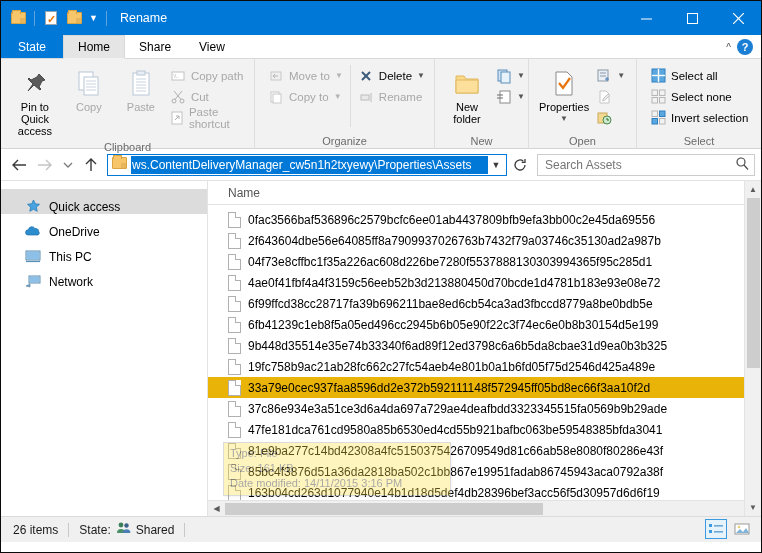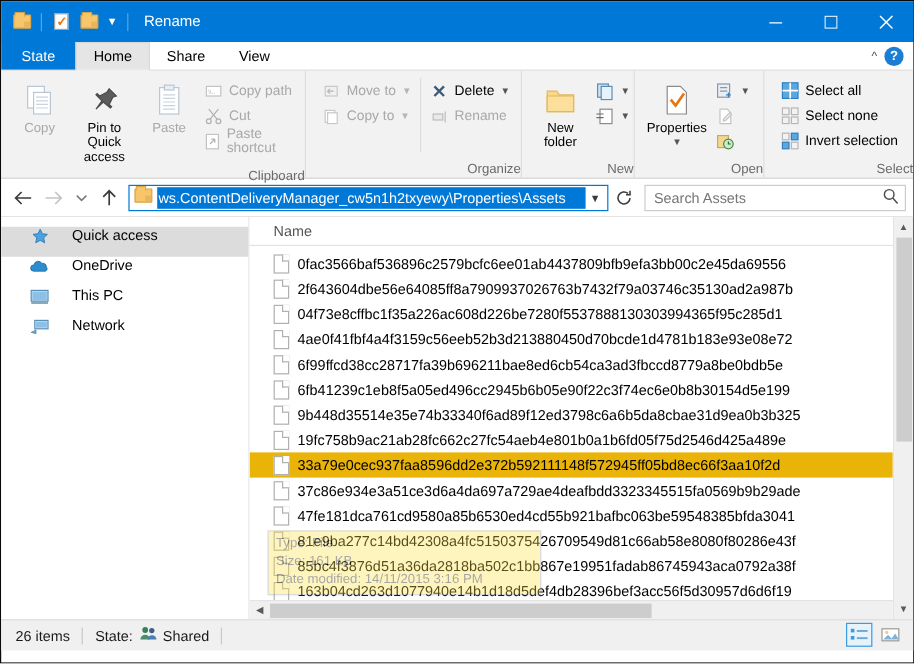--- a/index.html
+++ b/index.html
@@ -36,21 +36,21 @@
   .tab.file { background:#0078d7; color:#fff; padding:0 17px; }
   .tab.active { background:#e5e5e5; border:1px solid #d9d9d9; border-bottom:1px solid #f2f2f2; margin-bottom:-1px; }
   .tab-right { position:absolute; right:4px; top:0; height:24px; display:flex; align-items:center; gap:6px; padding-right:4px;}
   .chev-up { color:#4a4a4a; font-size:10px; }
   .help-ico { width:16px; height:16px; border-radius:50%; background:#1a7fd4; color:#fff; font-size:11px; font-weight:bold; display:flex; align-items:center; justify-content:center; }
 
   
   .ribbon { height:90px; background:#f2f2f2; border-bottom:1px solid #d4d4d4; display:flex; position:relative; }
   .rgroup { height:90px; position:relative; display:flex; flex-direction:column; justify-content:flex-start; border-right:1px solid #dedede; }
   .rgroup .gbody { flex:1; display:flex; align-items:flex-start; padding:4px 6px 0 6px; }
-  .glabel { height:16px; text-align:right; font-size:11px; color:#6b6b6b; line-height:16px; }
+  .glabel { height:16px; text-align:center; font-size:11px; color:#6b6b6b; line-height:16px; }
   .bigbtn { width:auto; min-width:52px; padding:2px 4px; display:flex; flex-direction:column; align-items:center; text-align:center; font-size:11px; color:#000; line-height:12px; }
   .bigbtn.dim { color:#a8a8a8; }
   .bigicon { height:34px; display:flex; align-items:flex-end; justify-content:center; margin-bottom:2px; }
   .smallcol { display:flex; flex-direction:column; justify-content:flex-start; padding-top:2px; }
   .smallbtn { display:flex; align-items:center; gap:5px; height:21px; font-size:11.5px; color:#000; padding:0 3px; }
   .smallbtn.dim { color:#a8a8a8; }
   .smallbtn .si { width:16px; height:16px; display:flex; align-items:center; justify-content:center; }
   .vsep { width:1px; background:#dedede; height:62px; align-self:flex-start; margin:2px 4px 0 4px; }
   .caret { font-size:8px; color:#555; }
   .caret.dim { color:#b5b5b5; }
@@ -65,21 +65,21 @@
   .addrtext { flex:1; background:#0078d7; color:#fff; font-size:12px; padding:2px 1px; white-space:nowrap; overflow:hidden; }
   .addr-caret { width:16px; text-align:center; color:#3b3b3b; font-size:9px; }
   .refresh { width:22px; height:22px; display:flex; align-items:center; justify-content:center; color:#3b3b3b; border:1px solid transparent; font-size:13px;}
   .searchbox { width:218px; height:22px; border:1px solid #cccccc; display:flex; align-items:center; padding:0 5px; margin-left:4px; }
   .searchbox input { border:0; outline:0; flex:1; font-family:"Liberation Sans",sans-serif; font-size:12px; color:#777; background:transparent;}
   .mag { color:#4a4a4a; }
 
   
   .main { display:flex; height:335px; }
   .nav { width:207px; background:#fff; border-right:1px solid #e3e3e3; padding-top:8px; position:relative; }
-  .navitem { height:25px; display:flex; align-items:flex-start; gap:19px; padding-left:24px; font-size:12px; color:#000; }
+  .navitem { height:25px; display:flex; align-items:flex-end; gap:8px; padding-left:24px; font-size:12px; color:#000; }
   .navitem.sel { background:#dcdcdc; }
   .navitem .ni { width:16px; height:16px; display:flex; align-items:center; justify-content:center; }
 
   .list { flex:1; background:#fff; position:relative; display:flex; flex-direction:column; }
   .colhdr { height:24px; border-bottom:1px solid #e3e3e3; display:flex; align-items:center; padding-left:20px; font-size:12px; color:#555; }
   .rows { flex:1; position:relative; padding-top:4px; overflow:hidden; }
   .row { height:21px; display:flex; align-items:center; gap:7px; padding-left:20px; font-size:12px; color:#000; white-space:nowrap; }
   .row.sel { background:#eab308; }
   .fileico { width:13px; height:16px; background:#fff; border:1px solid #b0b0b0; position:relative; flex:none; }
   .fileico:after { content:""; position:absolute; right:-1px; top:-1px; width:5px; height:5px; background:#fff; border-left:1px solid #b0b0b0; border-bottom:1px solid #b0b0b0; }
@@ -153,45 +153,45 @@
     <div class="tab-right">
       <div class="chev-up">^</div>
       <div class="help-ico">?</div>
     </div>
   </div>
 
   <div class="ribbon">
 
     <div class="rgroup" style="width:254px">
       <div class="gbody">
+        <div class="bigbtn">
+          <div class="bigicon">
+            <svg width="30" height="30" viewBox="0 0 30 30">
+                <g stroke="#4a4a4a" fill="#5c5c5c">
+                  <path d="M19 5 l6 6 -3 1 -3 6 2 2 -1 1 -6-5 -6 6 5-7 -5-5 1-1 2 2 6-3z"></path>
+                </g>
+              </svg>
+          </div>
+          <span>Pin to Quick</span>
+          <span>access</span>
+        </div>
         <div class="bigbtn dim">
           <div class="bigicon">
             <svg width="30" height="30" viewBox="0 0 30 30">
               <rect x="5" y="3" width="14" height="18" fill="#fff" stroke="#b9c6d4"></rect>
               <rect x="10" y="8" width="14" height="18" fill="#fff" stroke="#b9c6d4"></rect>
               <g stroke="#c8d4e0">
                   <line x1="12" y1="12" x2="22" y2="12"></line>
                   <line x1="12" y1="15" x2="22" y2="15"></line>
                   <line x1="12" y1="18" x2="22" y2="18"></line>
                   <line x1="12" y1="21" x2="22" y2="21"></line>
                 </g>
             </svg>
           </div>
           <span>Copy</span>
-        </div>
-        <div class="bigbtn">
-          <div class="bigicon">
-            <svg width="30" height="30" viewBox="0 0 30 30">
-                <g stroke="#4a4a4a" fill="#5c5c5c">
-                  <path d="M19 5 l6 6 -3 1 -3 6 2 2 -1 1 -6-5 -6 6 5-7 -5-5 1-1 2 2 6-3z"></path>
-                </g>
-              </svg>
-          </div>
-          <span>Pin to Quick</span>
-          <span>access</span>
         </div>
         <div class="bigbtn dim">
           <div class="bigicon">
             <svg width="30" height="30" viewBox="0 0 30 30">
               <rect x="7" y="4" width="16" height="22" fill="#fff" stroke="#b9c6d4"></rect>
               <rect x="11" y="2" width="8" height="4" fill="#e8eef4" stroke="#b9c6d4"></rect>
               <g stroke="#c8d4e0">
                   <line x1="10" y1="10" x2="20" y2="10"></line>
                   <line x1="10" y1="13" x2="20" y2="13"></line>
                   <line x1="10" y1="16" x2="20" y2="16"></line>

